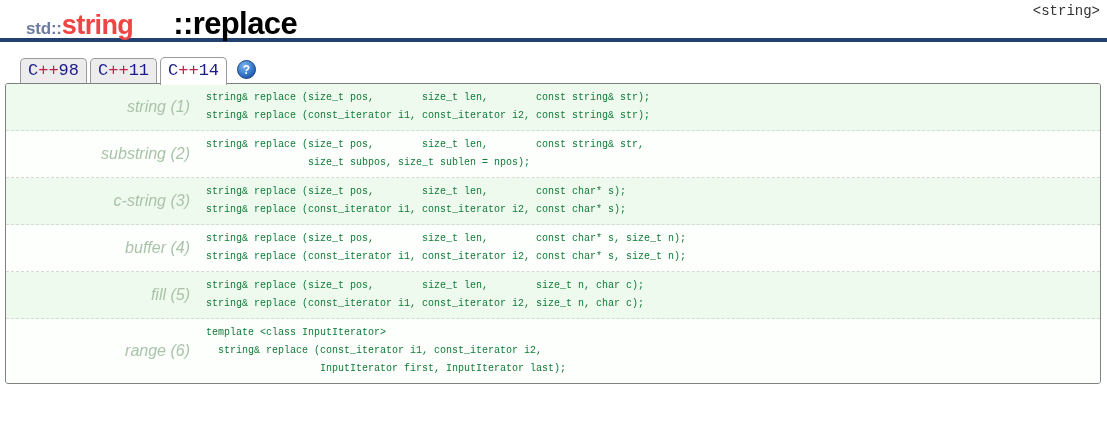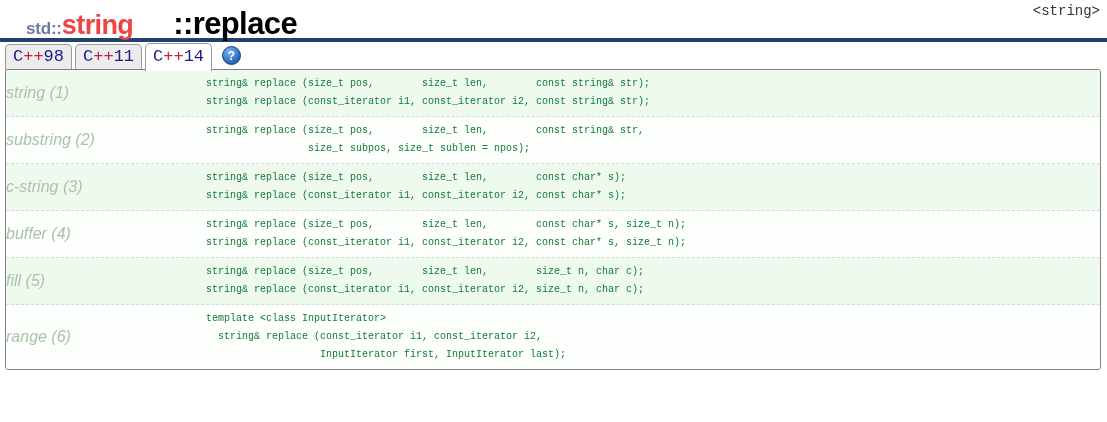--- a/index.html
+++ b/index.html
@@ -60,22 +60,22 @@
     height: 4px;
     background: #23406e;
     width: 1107px;
     margin: 0;
   }
 
   
   .tabbar {
     position: relative;
     height: 27px;
-    margin-top: 1px;
-    padding-left: 5px;
+    margin-top: 15px;
+    padding-left: 20px;
     box-sizing: border-box;
   }
   .tab {
     display: inline-block;
     box-sizing: border-box;
     height: 27px;
     line-height: 23px;
     padding: 0 7px;
     margin-right: 3px;
     vertical-align: top;
@@ -127,20 +127,21 @@
     border-bottom: 1px dashed #cfdccf;
     box-sizing: border-box;
   }
   .sig-row:last-child { border-bottom: none; }
   .sig-row.tint { background: #effaef; }
   .sig-row.plain { background: #fcfffc; }
 
   .sig-label {
     flex: 0 0 192px;
     width: 192px;
+    text-align: right;
     padding-right: 8px;
     box-sizing: border-box;
     font-family: "Liberation Sans", sans-serif;
     font-style: italic;
     font-size: 16px;
     color: #a9c3a9;
     white-space: nowrap;
   }
   .sig-code {
     flex: 1 1 auto;

